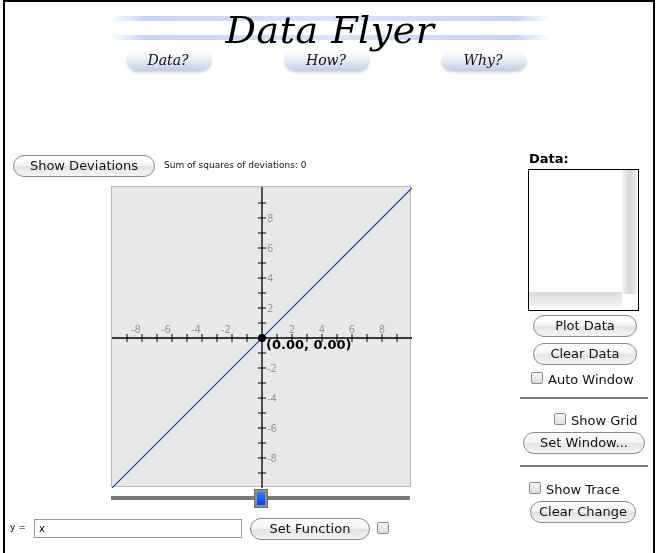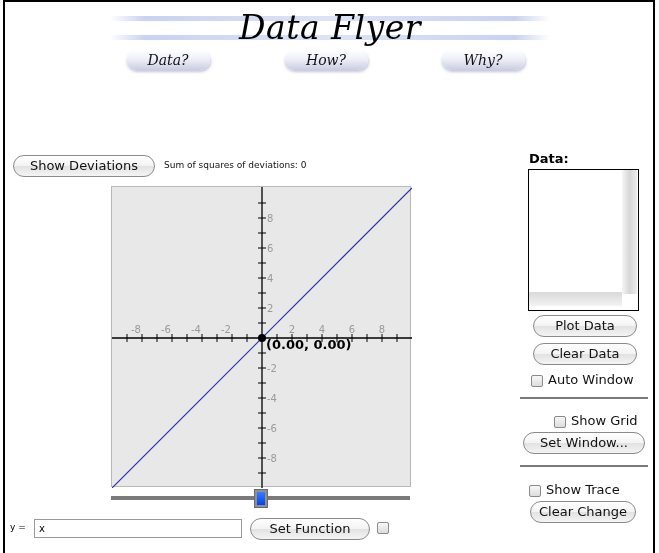--- a/index.html
+++ b/index.html
@@ -17,39 +17,39 @@
     position: absolute; left: 110px; top: 14px; width: 440px; height: 30px;
   }
   .title-stripe {
     position: absolute; left: 0; width: 440px; height: 5px;
     background: linear-gradient(to right, rgba(200,210,240,0), #c8d2f2 8%, #dde3f7 50%, #c8d2f2 92%, rgba(200,210,240,0));
   }
   .title-stripe.top { top: 2px; }
   .title-stripe.bot { top: 21px; }
   .title-text {
     position: absolute; left: 0; top: -6px; width: 440px; text-align: center;
-    font-family: "DejaVu Serif", serif; font-style: italic; font-size: 33px; color: #000;
+    font-family: "DejaVu Serif", serif; font-style: italic; font-size: 38px; color: #000;
     letter-spacing: 0.5px;
   }
   .nav-btn {
     position: absolute; top: 50px; width: 84px; height: 20px; border-radius: 10px;
     background: linear-gradient(to bottom, #ffffff 0%, #eef0f8 45%, #c9cde0 100%);
     box-shadow: 1px 2px 3px rgba(120,130,170,0.45);
     font-family: "DejaVu Serif", serif; font-style: italic; font-size: 14px;
     text-align: center; line-height: 20px; color: #111; cursor: pointer;
   }
   
   .aqua-btn {
     position: absolute; height: 20px; border-radius: 11px; border: 1px solid #8a8a8a;
     background: linear-gradient(to bottom, #ffffff 0%, #f3f3f3 50%, #e2e2e2 51%, #f4f4f4 100%);
     font-family: "DejaVu Sans", sans-serif; font-size: 13px; text-align: center; line-height: 20px;
     color: #111; cursor: pointer; box-sizing: content-box;
   }
   .small-text { position: absolute; font-size: 9px; color: #111; }
-  .check-row { position: absolute; display: flex; align-items: flex-end; font-size: 13px; color: #111; }
+  .check-row { position: absolute; display: flex; align-items: flex-start; font-size: 13px; color: #111; }
   .checkbox {
     width: 12px; height: 12px; border: 1px solid #8a8a8a; border-radius: 2px;
     background: linear-gradient(to bottom, #f7f7f7, #dcdcdc); margin-right: 5px; box-sizing: border-box;
   }
   .divider { position: absolute; height: 2px; background: #7a7a7a; }
   
   .data-label { position: absolute; left: 529px; top: 151px; font-size: 13px; font-weight: bold; }
   .data-box {
     position: absolute; left: 528px; top: 169px; width: 111px; height: 142px;
     border: 1px solid #000; background: #fff; box-sizing: border-box;

